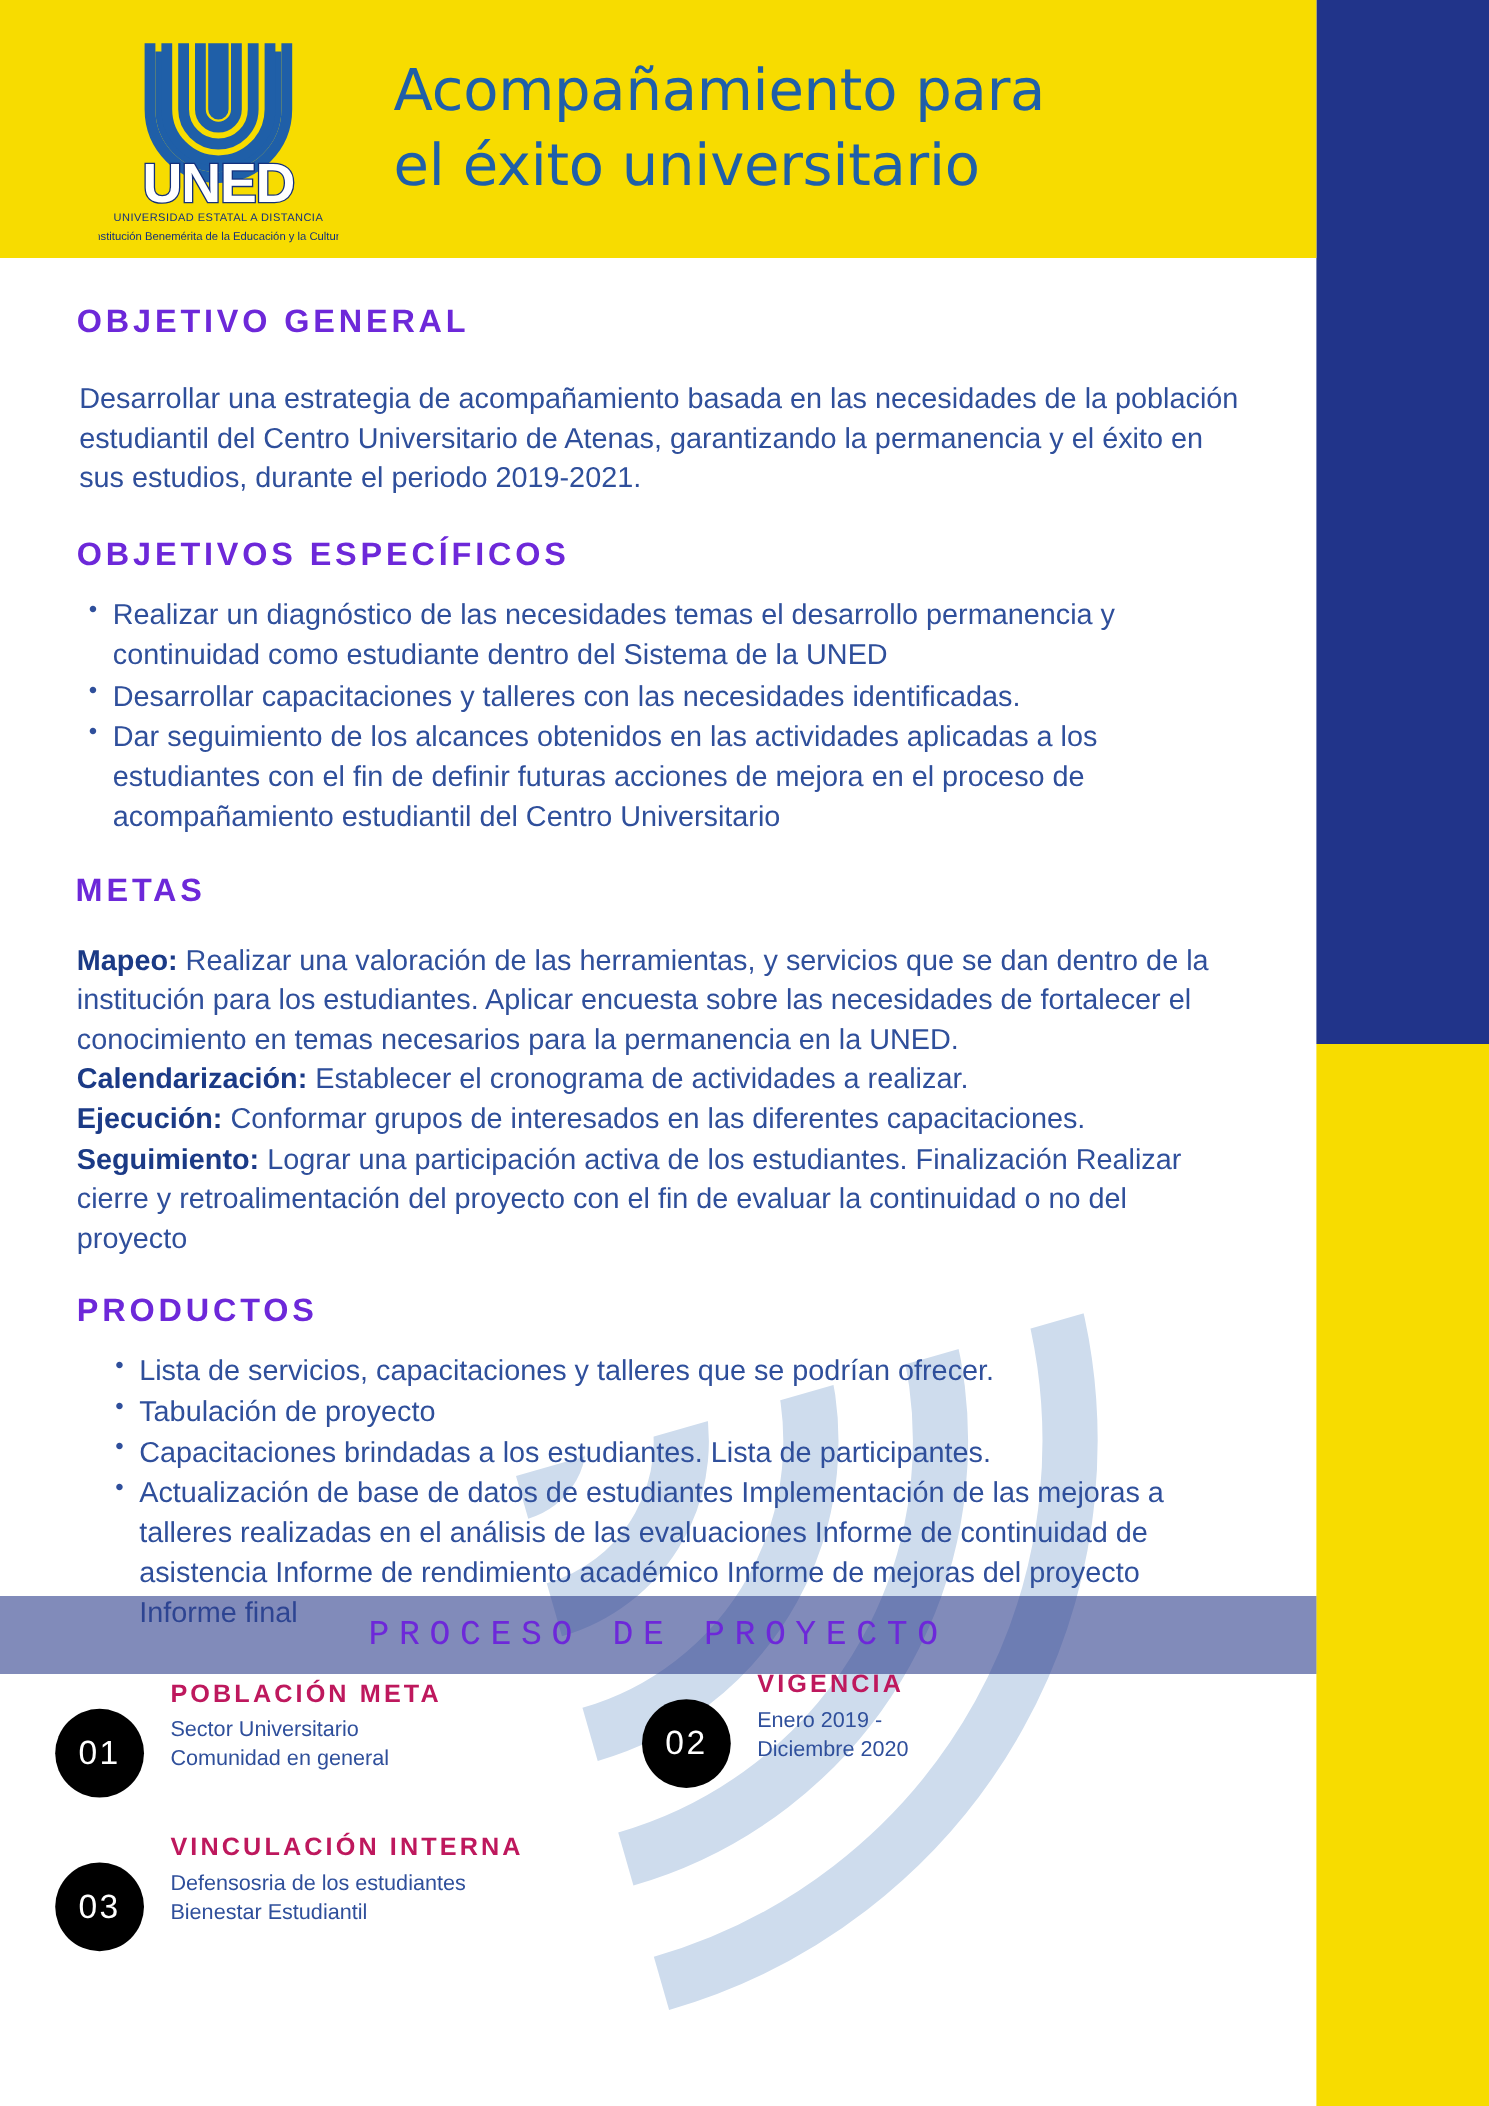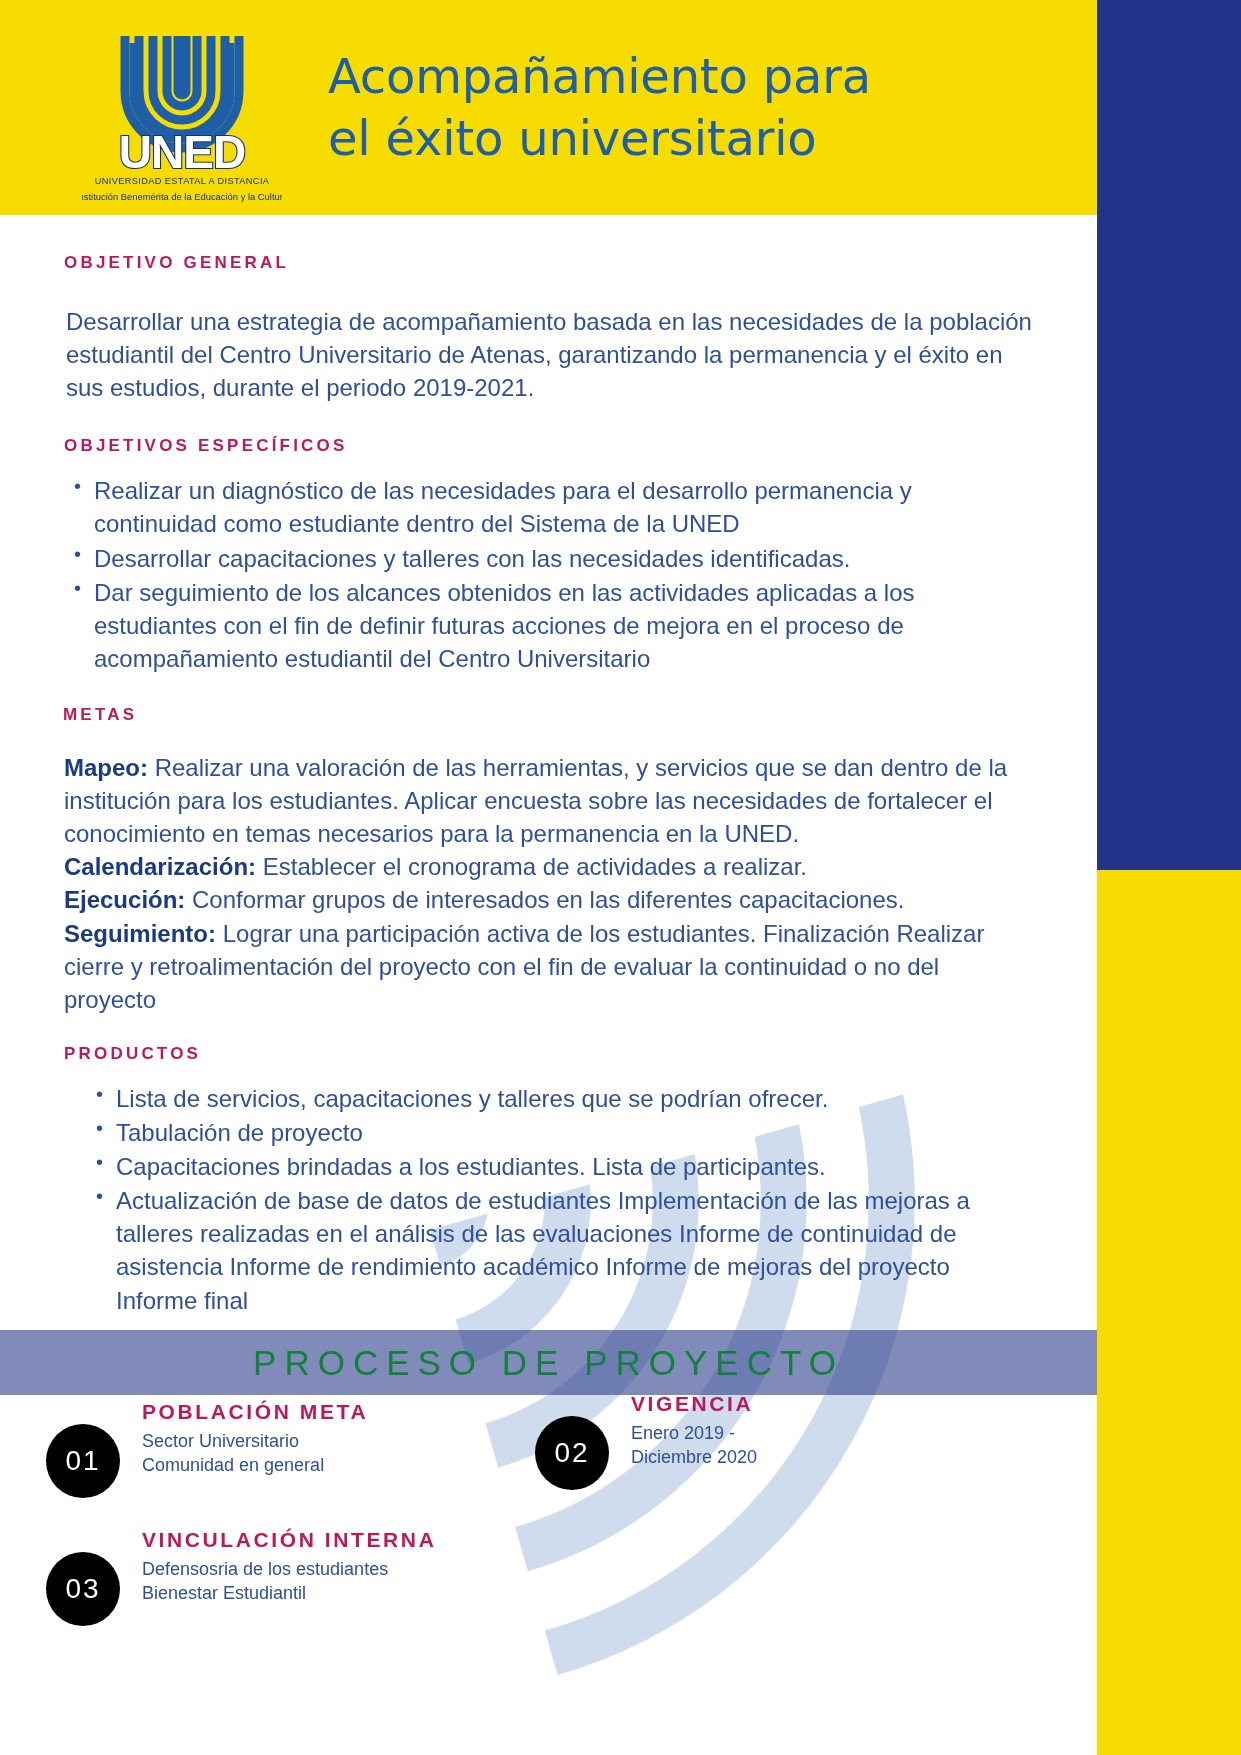--- a/index.html
+++ b/index.html
@@ -73,24 +73,24 @@
   
   #content {
     position: absolute;
     left: 0; top: 215px;
     width: 1097px;
     z-index: 5;
     padding: 0 64px 0 64px;
   }
 
   h2.sec {
-    color: #be185d;
+    color: #6d28d9;
     font-family: "Liberation Sans", sans-serif;
     font-weight: bold;
-    font-size: 17px;
+    font-size: 27px;
     letter-spacing: 3.2px;
   }
 
   p.body, li.body {
     color: #2f4f9b;
     font-size: 24px;
     line-height: 1.38;
     font-family: Liberation Sans, sans-serif;
   }
 
@@ -123,25 +123,25 @@
     top: 1330px;
     width: 1097px;
     height: 65px;
     background: rgba(45, 62, 140, 0.60);
     z-index: 6;
     display: flex;
     align-items: center;
     justify-content: center;
   }
   #proceso-banner span {
-    color: #15803d;
-    font-size: 35px;
+    color: #6d28d9;
+    font-size: 29px;
     font-weight: 400;
     letter-spacing: 8px;
-    font-family: Liberation Sans, sans-serif;
+    font-family: Liberation Mono, monospace;
   }
 
   
   #steps {
     position: absolute;
     left: 0;
     top: 1400px;
     width: 1097px;
     z-index: 6;
   }
@@ -258,21 +258,21 @@
     </div>
   </div>
 
   <div id="content">
 
     <h2 class="sec" style="margin-top:38px;">OBJETIVO GENERAL</h2>
     <p class="body" style="margin-top:32px; padding-left:2px;">Desarrollar una estrategia de acompañamiento basada en las necesidades de la población estudiantil del Centro Universitario de Atenas, garantizando la permanencia y el éxito en sus estudios, durante el periodo 2019-2021.</p>
 
     <h2 class="sec" style="margin-top:32px;">OBJETIVOS ESPECÍFICOS</h2>
     <ul class="bullets" id="list-objetivos" style="margin-top:18px; font-size:19.5px;">
-        <li class="body">Realizar un diagnóstico de las necesidades para el desarrollo permanencia y continuidad como estudiante dentro del Sistema de la UNED</li>
+        <li class="body">Realizar un diagnóstico de las necesidades temas el desarrollo permanencia y continuidad como estudiante dentro del Sistema de la UNED</li>
         <li class="body">Desarrollar capacitaciones y talleres con las necesidades identificadas.</li>
         <li class="body">Dar seguimiento de los alcances obtenidos en las actividades aplicadas a los estudiantes con el fin de definir futuras acciones de mejora en el proceso de acompañamiento estudiantil del Centro Universitario</li>
       </ul>
 
     <h2 class="sec" style="margin-top:30px; margin-left:-1px;">METAS</h2>
     <div id="metas-body" style="margin-top:26px;">
         <p class="body meta-line"><b>Mapeo:</b><span> Realizar una valoración de las herramientas, y servicios que se dan dentro de la institución para los estudiantes.  Aplicar encuesta sobre las necesidades de fortalecer el conocimiento en temas necesarios para la permanencia en la UNED.</span></p>
         <p class="body meta-line"><b>Calendarización:</b><span> Establecer el cronograma de actividades a realizar.</span></p>
         <p class="body meta-line"><b>Ejecución:</b><span> Conformar grupos de interesados en las diferentes capacitaciones.</span></p>
         <p class="body meta-line"><b>Seguimiento:</b><span> Lograr una participación activa de los estudiantes.     Finalización Realizar cierre y retroalimentación del proyecto con el fin de evaluar la continuidad o no del proyecto</span></p>

